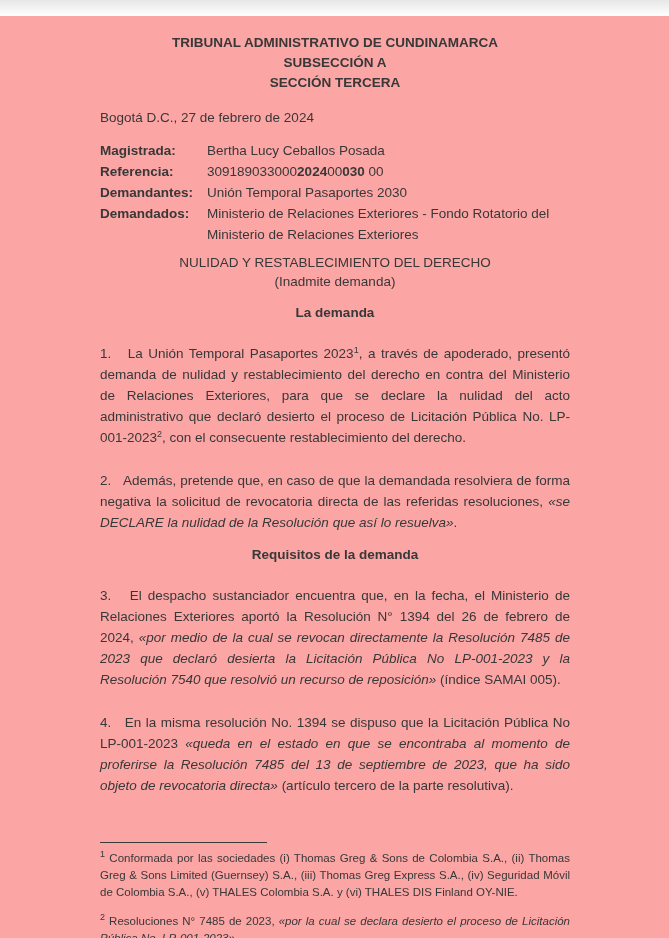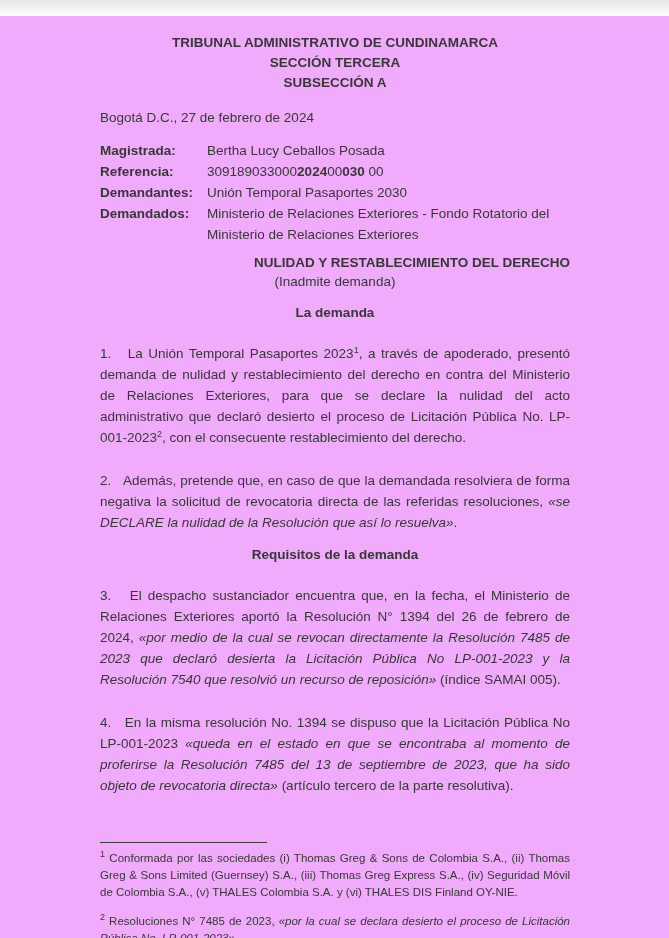--- a/index.html
+++ b/index.html
@@ -5,21 +5,21 @@
   html, body {
     margin: 0;
     padding: 0;
     background: #ffffff;
   }
   .page {
     position: relative;
     width: 669px;
     height: 938px;
     margin: 0 auto;
-    background: #f0abfc;
+    background: #fca5a5;
     box-sizing: border-box;
     padding: 33px 99px 0 100px;
     font-family: "Liberation Sans", sans-serif;
     font-size: 13.5px;
     line-height: 21px;
     color: #383838;
     overflow: hidden;
   }
   .top-shade {
     position: absolute;
@@ -28,21 +28,21 @@
     background: linear-gradient(#e7e7e7, #ffffff);
     pointer-events: none;
   }
   .doc-header { text-align: center; font-weight: bold; line-height: 20px; }
   .date-line { margin-top: 14px; }
   .case-info { margin-top: 12px; }
   .case-row { display: flex; }
   .case-label { width: 107px; font-weight: bold; flex: 0 0 107px; }
   .case-value { flex: 1; }
   .subject { text-align: center; margin-top: 8px; line-height: 19px; }
-  .subject-title { font-weight: bold; text-align: right; }
+  .subject-title { font-weight: normal; }
   .section-heading { font-weight: bold; margin-top: 11px; text-align: center; }
   .para {
     margin: 20px 0 0 0;
     text-align: justify;
   }
   .para + .para { margin-top: 22px; }
   .section-heading.mid { }
   .it { font-style: italic; }
   sup {
     font-size: 9px;
@@ -63,22 +63,22 @@
   .footnote { text-align: justify; margin: 0 0 12px 0; }
 </style>
 </head>
 <body>
 
 <div class="page">
   <div class="top-shade"></div>
 
   <div class="doc-header">
     <div>TRIBUNAL ADMINISTRATIVO DE CUNDINAMARCA</div>
+    <div>SUBSECCIÓN A</div>
     <div>SECCIÓN TERCERA</div>
-    <div>SUBSECCIÓN A</div>
   </div>
 
   <div class="date-line">Bogotá D.C., 27 de febrero de 2024</div>
 
   <div class="case-info">
     <div class="case-row">
       <span class="case-label">Magistrada:</span>
       <span class="case-value">Bertha Lucy Ceballos Posada</span>
     </div>
     <div class="case-row">

